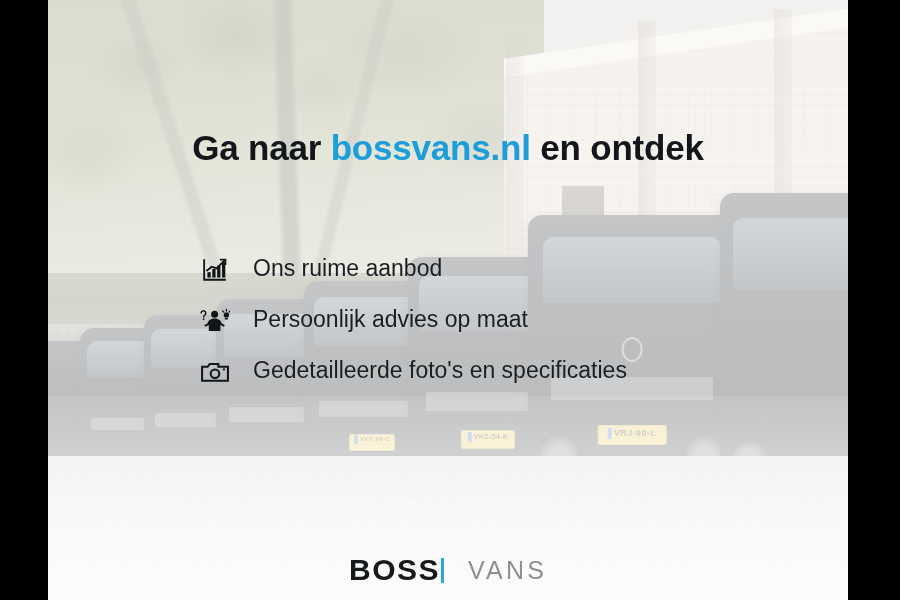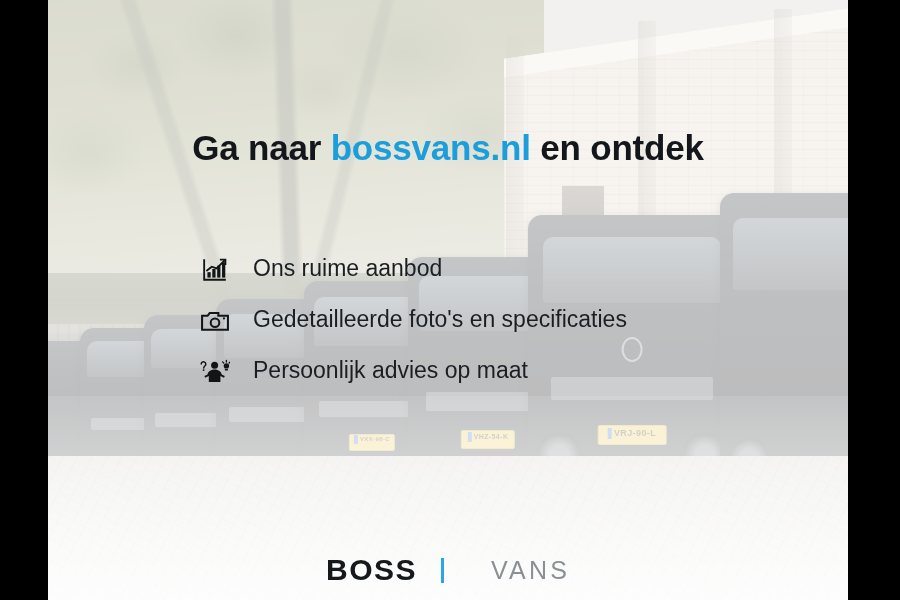--- a/index.html
+++ b/index.html
@@ -280,21 +280,21 @@
   }
 
   
   .logo {
     position: absolute;
     left: 0; right: 0;
     bottom: 15px;
     display: flex;
     align-items: center;
     justify-content: center;
-    gap: 24px;
+    gap: 1px;
   }
   .logo .boss {
     font-size: 30px;
     font-weight: 700;
     letter-spacing: 1.5px;
     color: #16191c;
     line-height: 1;
     position: relative;
   }
   .logo .divider {
@@ -393,51 +393,51 @@
             <rect x="18.5" y="5" width="3" height="14" fill="#121518"></rect>
             <path d="M4 13 L9 9 L13.5 10.5 L21 3" fill="none" stroke="#121518" stroke-width="1.7"></path>
             <path d="M16.5 2.4 L21.6 2.4 L21.6 7.3" fill="none" stroke="#121518" stroke-width="1.7"></path>
           </svg>
         </span>
         <span class="flabel">Ons ruime aanbod</span>
       </div>
 
       <div class="feature">
         <span class="ficon">
+          <svg viewBox="0 0 30 24" width="30" height="26" aria-hidden="true">
+
+            <path d="M1.2 4.1 a2.3 2.3 0 1 1 3.6 1.9 c-.8 .6 -1.1 1 -1.1 1.9" fill="none" stroke="#121518" stroke-width="1.5" stroke-linecap="round"></path>
+            <circle cx="3.6" cy="10.1" r=".95" fill="#121518"></circle>
+
+            <circle cx="14.6" cy="5.3" r="3.5" fill="#121518"></circle>
+
+            <path d="M14.6 9.4 c-4.2 0 -6.6 2.4 -7.1 5.0 l-3.1 1.5 l.8 1.9 l3.6 -1.7
+                     l0 6.0 l11.6 0 l0 -6.0 l3.6 1.7 l.8 -1.9 l-3.1 -1.5
+                     c-.5 -2.6 -2.9 -5.0 -7.1 -5.0 z" fill="#121518"></path>
+
+            <path d="M26.4 3.2 a2.7 2.7 0 0 0 -2.7 2.7 c0 1.2 .7 1.8 1.0 2.5 l3.4 0
+                     c.3 -.7 1.0 -1.3 1.0 -2.5 a2.7 2.7 0 0 0 -2.7 -2.7 z" fill="#121518"></path>
+            <rect x="24.9" y="9.0" width="3.0" height="1.5" fill="#121518"></rect>
+            <path d="M26.4 .4 v1.6 M22.6 1.9 l1.1 1.1 M30.2 1.9 l-1.1 1.1" stroke="#121518" stroke-width="1.3" stroke-linecap="round" fill="none"></path>
+          </svg>
+        </span>
+        <span class="flabel">Persoonlijk advies op maat</span>
+      </div>
+
+      <div class="feature">
+        <span class="ficon">
           <svg viewBox="0 0 26 20" width="28" height="24" aria-hidden="true">
             <path d="M1 5.2 h5.1 l2.0 -2.6 h8.0 l0 2.6 h8.9 v13.0 h-24 z" fill="none" stroke="#121518" stroke-width="1.9"></path>
             <circle cx="13" cy="11.6" r="4.0" fill="none" stroke="#121518" stroke-width="1.9"></circle>
             <circle cx="21.3" cy="7.6" r="1.0" fill="#121518"></circle>
           </svg>
         </span>
         <span class="flabel">Gedetailleerde foto's en specificaties</span>
       </div>
 
-      <div class="feature">
-        <span class="ficon">
-          <svg viewBox="0 0 30 24" width="30" height="26" aria-hidden="true">
-
-            <path d="M1.2 4.1 a2.3 2.3 0 1 1 3.6 1.9 c-.8 .6 -1.1 1 -1.1 1.9" fill="none" stroke="#121518" stroke-width="1.5" stroke-linecap="round"></path>
-            <circle cx="3.6" cy="10.1" r=".95" fill="#121518"></circle>
-
-            <circle cx="14.6" cy="5.3" r="3.5" fill="#121518"></circle>
-
-            <path d="M14.6 9.4 c-4.2 0 -6.6 2.4 -7.1 5.0 l-3.1 1.5 l.8 1.9 l3.6 -1.7
-                     l0 6.0 l11.6 0 l0 -6.0 l3.6 1.7 l.8 -1.9 l-3.1 -1.5
-                     c-.5 -2.6 -2.9 -5.0 -7.1 -5.0 z" fill="#121518"></path>
-
-            <path d="M26.4 3.2 a2.7 2.7 0 0 0 -2.7 2.7 c0 1.2 .7 1.8 1.0 2.5 l3.4 0
-                     c.3 -.7 1.0 -1.3 1.0 -2.5 a2.7 2.7 0 0 0 -2.7 -2.7 z" fill="#121518"></path>
-            <rect x="24.9" y="9.0" width="3.0" height="1.5" fill="#121518"></rect>
-            <path d="M26.4 .4 v1.6 M22.6 1.9 l1.1 1.1 M30.2 1.9 l-1.1 1.1" stroke="#121518" stroke-width="1.3" stroke-linecap="round" fill="none"></path>
-          </svg>
-        </span>
-        <span class="flabel">Persoonlijk advies op maat</span>
-      </div>
-
     </div>
 
     <div class="logo">
       <span class="boss">BOSS</span>
       <span class="divider"></span>
       <span class="vans">VANS</span>
     </div>
 
   </div>
 

